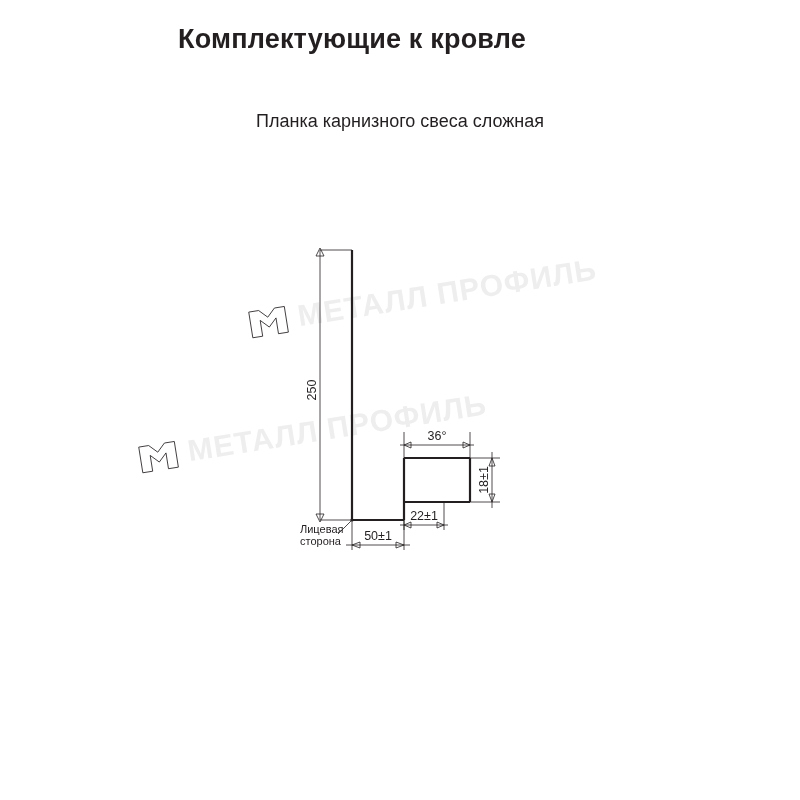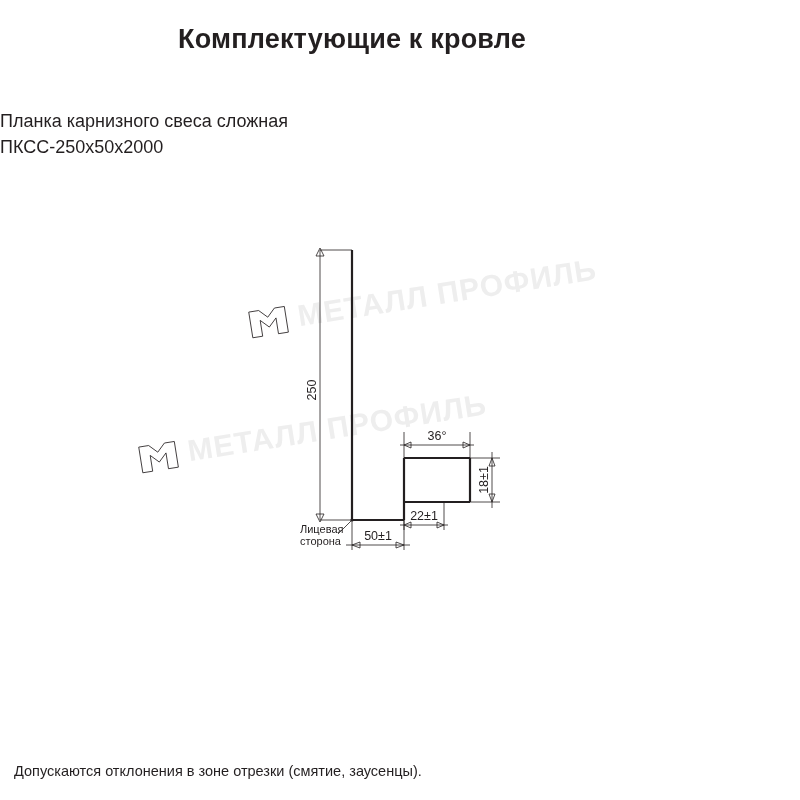--- a/index.html
+++ b/index.html
@@ -27,21 +27,21 @@
     text-align: center;
     font-size: 27px;
     font-weight: bold;
     letter-spacing: 0.2px;
   }
   .subtitle {
     position: absolute;
     top: 108px;
     left: 0;
     width: 800px;
-    text-align: left;
+    text-align: center;
     font-size: 18px;
     line-height: 26px;
   }
   .subtitle .line2 {
     display: block;
   }
   .drawing {
     position: absolute;
     top: 190px;
     left: 0;
@@ -91,21 +91,20 @@
 </style>
 </head>
 <body>
 
 <div class="page">
 
   <div class="title">Комплектующие к кровле</div>
 
   <div class="subtitle">
     <span class="line1">Планка карнизного свеса сложная</span>
-    <span class="line2">ПКСС-250x50x2000</span>
   </div>
 
   <div class="drawing">
     <svg width="800" height="400" viewBox="0 0 800 400">
 
       <g transform="translate(250,130) rotate(-9)">
         <g>
           <path class="thin" d="M0 -8 L0 18 L10 18 L10 2 L18 10 L26 2 L26 18 L36 18 L36 -8 L26 -8 L18 0 L10 -8 Z" fill="none" stroke="#eeeeee" stroke-width="3"></path>
         </g>
         <text class="wm-text" x="48" y="14">МЕТАЛЛ ПРОФИЛЬ</text>
@@ -184,16 +183,15 @@
         <line class="thin" x1="352" y1="330" x2="338" y2="344"></line>
         <circle cx="352" cy="330" r="1.6" fill="#231f20"></circle>
         <text class="note-text" x="300" y="343">Лицевая</text>
         <text class="note-text" x="300" y="355">сторона</text>
       </g>
 
     </svg>
   </div>
 
   <div class="footnotes">
-    <div>Допускаются отклонения в зоне отрезки (смятие, заусенцы).</div>
   </div>
 
 </div>
 
 </body></html>

